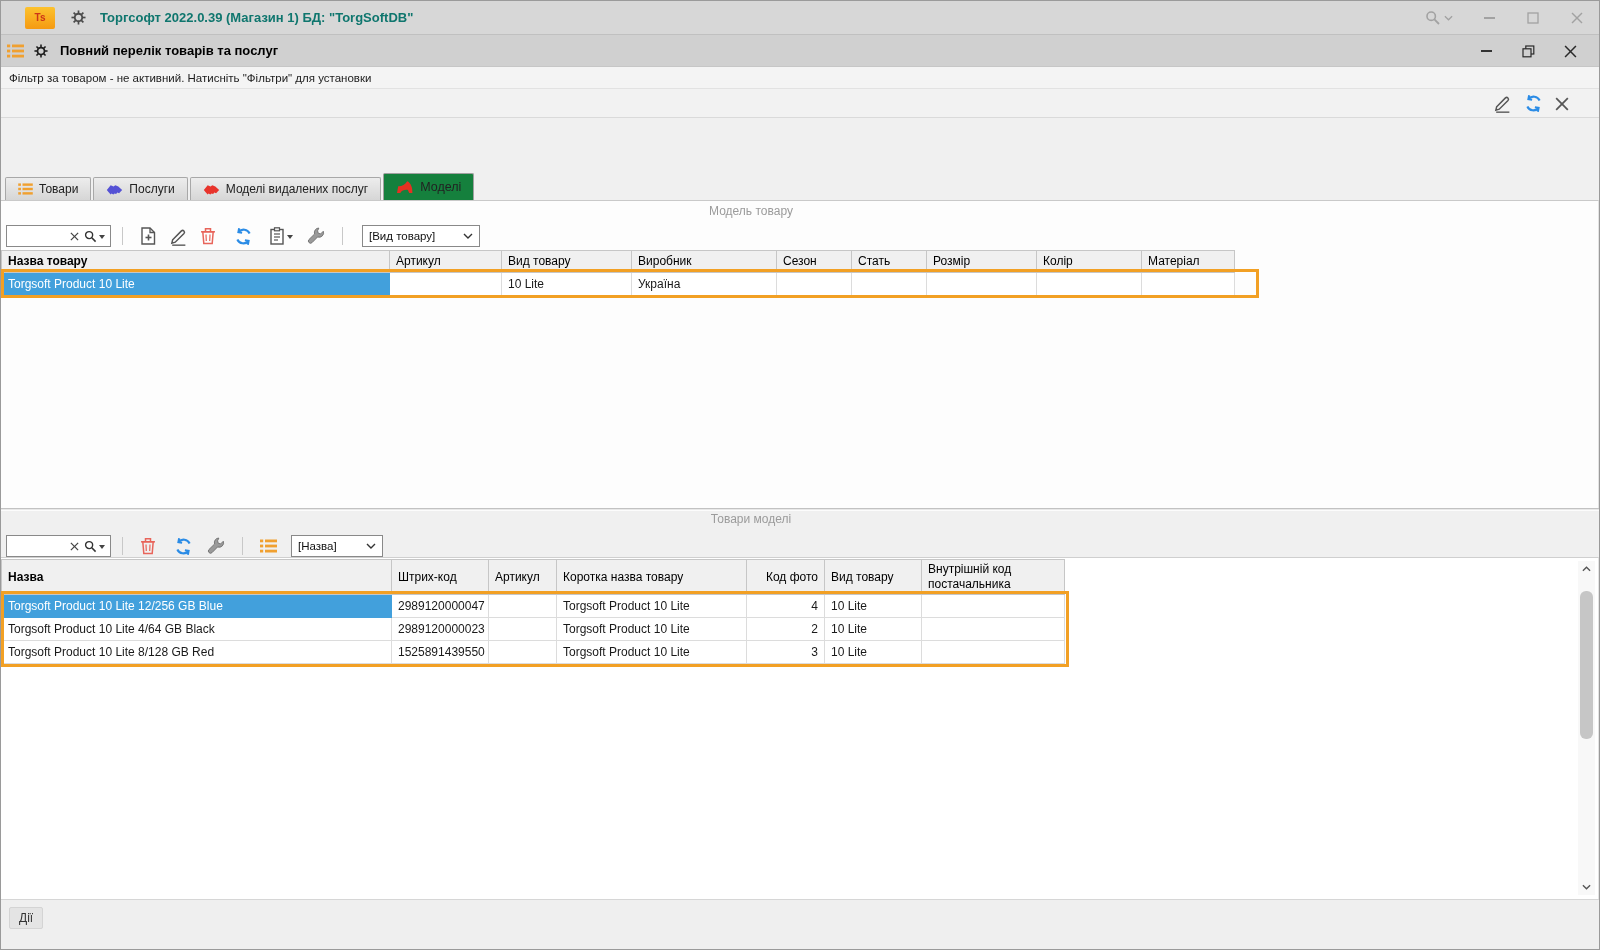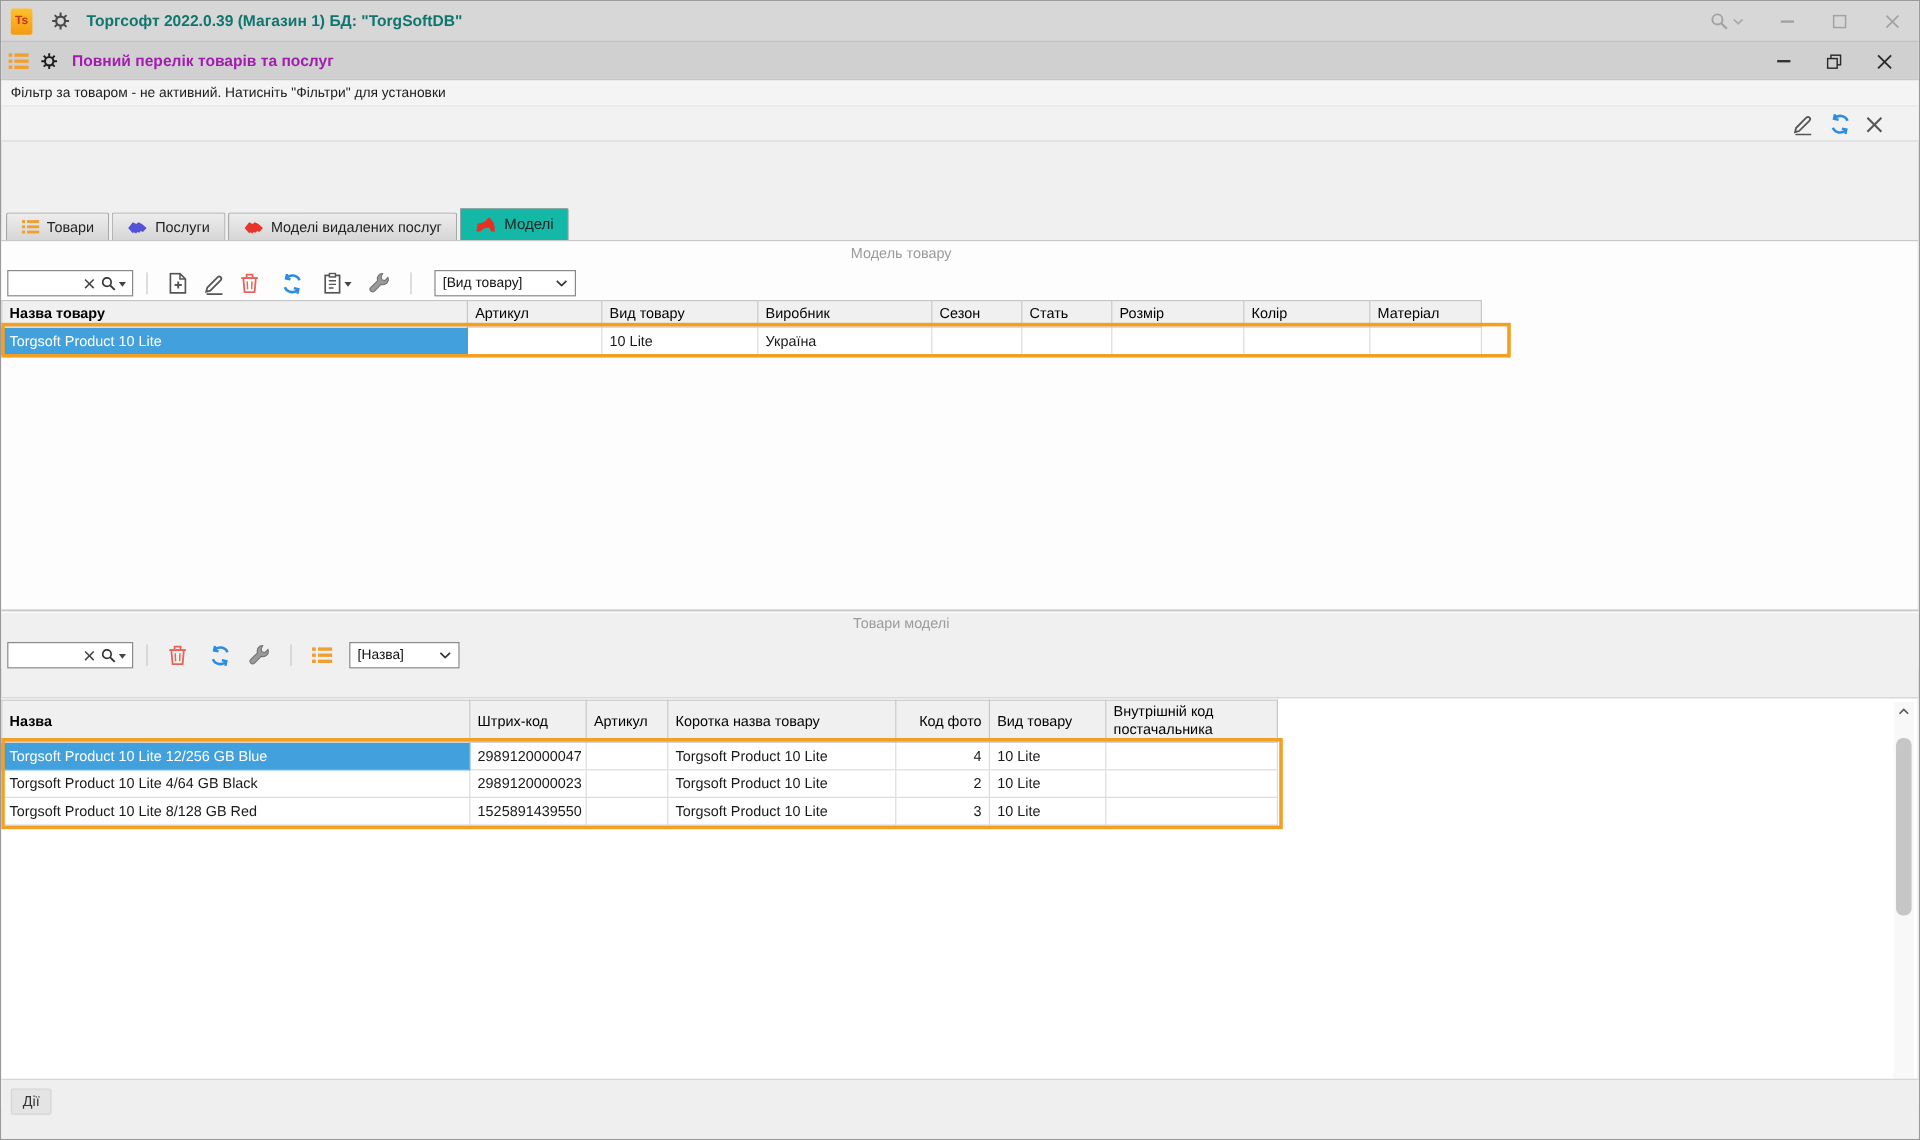--- a/index.html
+++ b/index.html
@@ -5,46 +5,46 @@
   * { margin:0; padding:0; box-sizing:border-box; }
   html,body { background:#e9e9e9; }
   .window {
     position:relative; width:1600px; height:950px; overflow:hidden;
     background:#f0f0f0; font-family:"Liberation Sans", sans-serif;
     font-size:12px; color:#1a1a1a; border:1px solid #9a9a9a;
   }
   
   .titlebar1 { position:absolute; top:0; left:0; width:100%; height:34px;
     background:#d7d7d7; border-bottom:1px solid #c0c0c0; display:flex; align-items:center; }
-  .ts-logo { margin-left:8px; width:18px; height:22px; border-radius:2px;
+  .ts-logo { margin-left:24px; width:30px; height:22px; border-radius:2px;
     background:linear-gradient(#fcc22e,#f59a12); color:#cc3517; font-weight:bold;
     font-size:10px; display:flex; align-items:center; justify-content:center; }
   .t1-title { margin-left:14px; font-weight:bold; font-size:13px; color:#0f766e; }
   .t1-controls { position:absolute; right:0; top:0; height:34px; display:flex; align-items:center; }
   .t1-controls .wbtn { width:44px; height:34px; display:flex; align-items:center; justify-content:center; color:#a2a2a2; }
   .titlebar2 { position:absolute; top:34px; left:0; width:100%; height:32px;
     background:#d0d0d0; border-bottom:1px solid #c6c6c6; display:flex; align-items:center; }
-  .t2-title { margin-left:12px; font-weight:bold; font-size:13px; color:#a21caf; }
+  .t2-title { margin-left:12px; font-weight:bold; font-size:13px; color:#000000; }
   .t2-controls { position:absolute; right:8px; top:0; height:32px; display:flex; align-items:center; }
   .t2-controls .wbtn { width:42px; height:32px; display:flex; align-items:center; justify-content:center; color:#333; }
   .gear-wrap { margin-left:16px; display:flex; align-items:center; }
   .minbar { display:inline-block; width:11px; border-top:2px solid currentColor; }
   
   .filterbar { position:absolute; top:66px; left:0; width:100%; height:22px; background:#f4f4f4;
     border-bottom:1px solid #e2e2e2; display:flex; align-items:center; padding-left:8px;
     font-size:11.5px; color:#1c1c1c; }
   .actionrow { position:absolute; top:88px; left:0; width:100%; height:29px; background:#f2f2f2;
     border-bottom:1px solid #dadada; }
   .actionrow .icons { position:absolute; right:30px; top:0; height:29px; display:flex; align-items:center; gap:12px; }
   
   .tabsrow { position:absolute; top:172px; left:4px; height:27px; display:flex; align-items:flex-end; z-index:3; }
   .tab { height:23px; display:flex; align-items:center; gap:6px; padding:0 12px;
     background:linear-gradient(#ededed,#d6d6d6); border:1px solid #a8a8a8; border-bottom:none;
     border-radius:2px 2px 0 0; margin-right:2px; color:#222; white-space:nowrap; cursor:default; }
-  .tab.active { height:27px; background:#14b8a6; border-color:#a0a0a0; font-size:12.5px; position:relative; z-index:4;text-align:center; }
+  .tab.active { height:27px; background:#15803d; border-color:#a0a0a0; font-size:12.5px; position:relative; z-index:4;text-align:center; }
   
   .panel1 { position:absolute; top:199px; left:0; width:1598px; height:308px; background:#fdfdfd;
     border-top:1px solid #c9c9c9; border-right:1px solid #e3e3e3; }
   .sec-caption { position:absolute; top:3px; left:0; width:1500px; text-align:center; color:#9b9b9b; font-size:12px; }
   .toolbar { position:absolute; top:21px; left:0; height:28px; display:flex; align-items:center; }
   .searchbox { margin-left:5px; width:105px; height:22px; background:#fff; border:1px solid #898989;
     display:flex; align-items:center; }
   .searchbox input { flex:1 1 auto; min-width:0; border:none; outline:none; height:18px;
     font-family:"Liberation Sans", sans-serif; font-size:12px; padding-left:4px; background:transparent; }
   .searchbox .sx { display:flex; align-items:center; margin-right:5px; }
@@ -65,21 +65,21 @@
   #table1 { top:49px; width:1233px; }
   #table2 { top:1px; width:1063px; }
   #table2 th { height:35px; vertical-align:middle; }
   .hlbox { position:absolute; border:3px solid var(--highlight-orange); z-index:5; pointer-events:none; }
   #hlbox1 { left:0; top:68px; width:1258px; height:29px; }
   #hlbox2 { left:0; top:33px; width:1068px; height:76px; }
   
   .divider2 { position:absolute; top:507px; left:0; width:100%; height:3px;
     border-top:1px solid #c2c2c2; border-bottom:1px solid #fcfcfc; background:#e8e8e8; }
   .sec2head { position:absolute; top:510px; left:0; width:100%; height:46px; background:#f0f0f0; }
-  .panel2 { position:absolute; top:580px; left:0; width:1598px; height:342px; background:#fff;
+  .panel2 { position:absolute; top:556px; left:0; width:1598px; height:342px; background:#fff;
     border-top:1px solid #cfcfcf; border-right:1px solid #e3e3e3; }
   
   .vscroll { position:absolute; right:3px; top:3px; width:17px; height:334px; background:#f8f8f8; }
   .vscroll .arr { position:absolute; left:0; width:17px; height:16px; display:flex; align-items:center; justify-content:center; color:#555; }
   .vscroll .arr.up { top:0; } .vscroll .arr.down { bottom:0; }
   .vthumb { position:absolute; left:2px; top:30px; width:13px; height:148px; background:#c6c6c6; border-radius:6px; }
   
   .bottombar { position:absolute; top:898px; left:0; width:100%; height:52px; background:#efefef; border-top:1px solid #d6d6d6; }
   .btn-actions { position:absolute; left:8px; top:7px; padding:3px 9px; background:#e4e4e4;
     border:1px solid #d4d4d4; border-radius:2px; color:#333; font-size:12px; }

